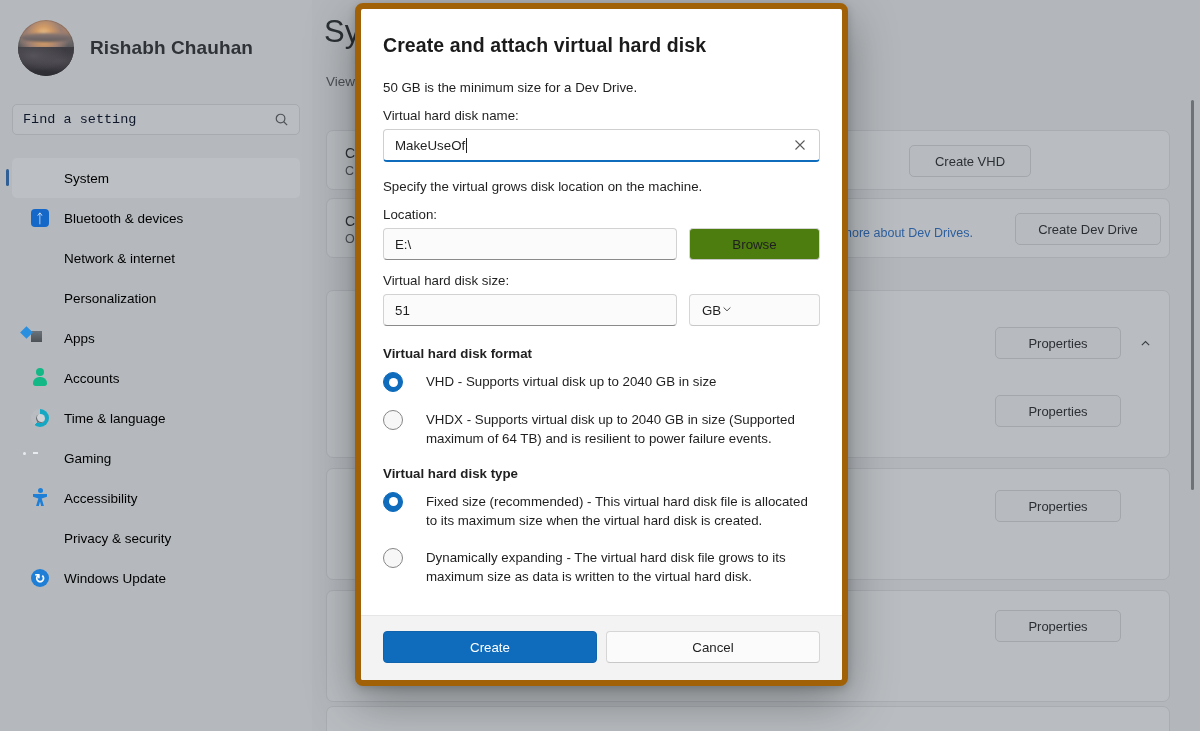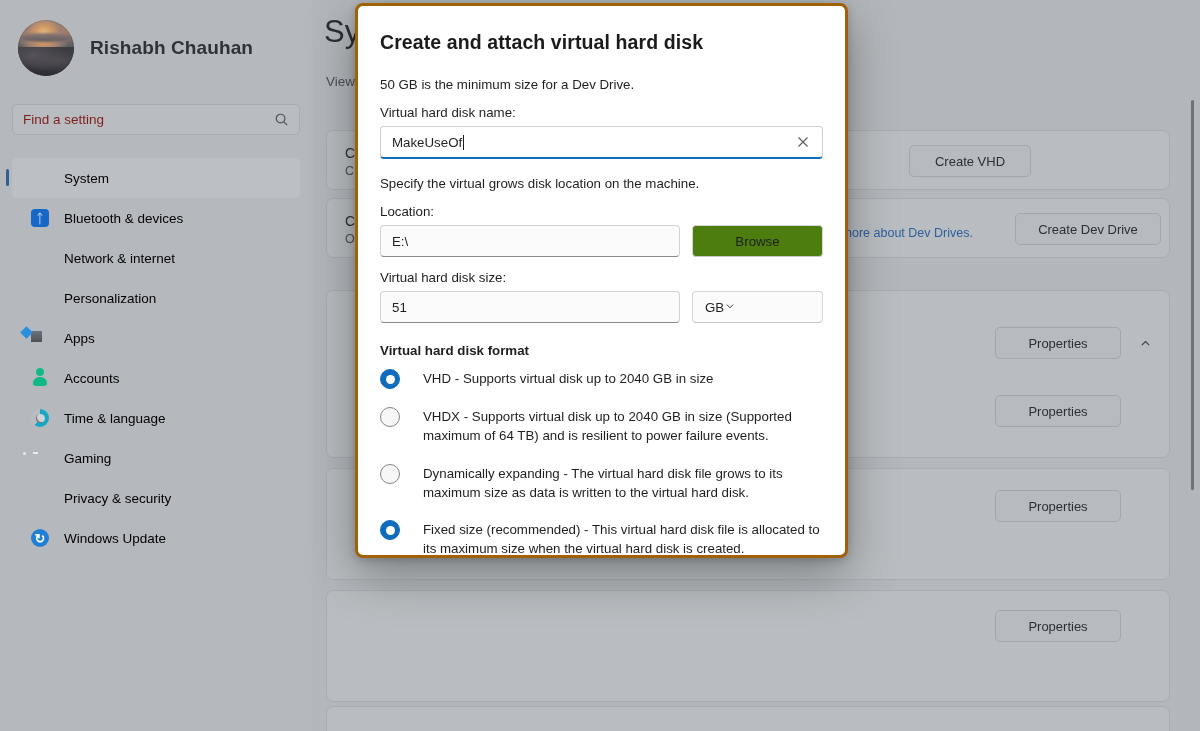--- a/index.html
+++ b/index.html
@@ -49,21 +49,21 @@
   }
   .account-name {
     font-size: 19px; font-weight: bold; color: #2f3338; letter-spacing: .1px;
   }
 
   .searchbox {
     position: absolute; left: 12px; top: 104px; width: 288px; height: 31px;
     background: #b9bdc1; border: 1px solid #a7abb0; border-radius: 5px;
     display: flex; align-items: center; padding: 0 10px;
   }
-  .searchbox .ph { font-size: 13.5px; color: #7f1d1d; flex: 1; }
+  .searchbox .ph { font-size: 13.5px; color: #0f172a; flex: 1; font-family: Liberation Mono, monospace; }
   .search-icon { width: 15px; height: 15px; color: #4e5358; }
 
   .navlist { position: absolute; left: 12px; top: 158px; width: 288px; }
   .navitem {
     position: relative; height: 40px; display: flex; align-items: center;
     gap: 14px; padding-left: 18px; border-radius: 5px; margin-bottom: 0px;
   }
   .navitem.active { background: #bcc0c4; }
   .navitem.active::before {
     content: ""; position: absolute; left: -6px; top: 11px;
@@ -138,24 +138,24 @@
     display: flex; align-items: center; justify-content: center;
     color: #3a3f44;
   }
   .scrollbar {
     position: absolute; right: 6px; top: 100px; width: 3px; height: 390px;
     background: #6d7277; border-radius: 2px;
   }
 
   
   .dialog {
-    position: absolute; left: 355px; top: 3px; width: 493px; height: 555px;
+    position: absolute; left: 355px; top: 3px; width: 493px; height: 683px;
     background: #ffffff; border-radius: 8px;
     box-shadow: 0 16px 48px rgba(0,0,0,.34), 0 2px 8px rgba(0,0,0,.18);
-    border: 3px solid #a16207;
+    border: 6px solid #a16207;
     display: flex; flex-direction: column;
     overflow: hidden;
   }
   .dlg-body { flex: 1; padding: 25px 22px 0 22px; }
   .dlg-title {
     font-size: 19.5px; font-weight: bold; color: #1b1b1b;
     letter-spacing: .1px; margin-bottom: 23px;
   }
   .dlg-text { font-size: 13.3px; color: #1f1f1f; }
   .dlg-label { font-size: 13.3px; color: #1f1f1f; margin-top: 13px; margin-bottom: 6px; }
@@ -284,20 +284,24 @@
         </div>
         <div class="navitem">
           <span class="navicon">
               <span class="ic-clock"></span>
             </span>
           <span class="label">Time &amp; language</span>
         </div>
         <div class="navitem">
           <span class="navicon"><span class="ic-game"></span></span>
           <span class="label">Gaming</span>
+        </div>
+        <div class="navitem">
+          <span class="navicon"><span class="ic-access"></span></span>
+          <span class="label">Accessibility</span>
         </div>
         <div class="navitem">
           <span class="navicon"><span class="ic-shield"></span></span>
           <span class="label">Privacy &amp; security</span>
         </div>
         <div class="navitem">
           <span class="navicon">
               <span class="ic-update">↻</span>
             </span>
           <span class="label">Windows Update</span>
@@ -397,29 +401,30 @@
       <div class="radio-row">
         <span class="radio checked"></span>
         <span class="radio-label">VHD - Supports virtual disk up to 2040 GB in size</span>
       </div>
 
       <div class="radio-row">
         <span class="radio"></span>
         <span class="radio-label">VHDX - Supports virtual disk up to 2040 GB in size (Supported maximum of 64 TB) and is resilient to power failure events.</span>
       </div>
 
+      <div class="group-head" style="margin-top:4px;">Virtual hard disk type</div>
+
+      <div class="radio-row">
+        <span class="radio checked"></span>
+        <span class="radio-label">Fixed size (recommended) - This virtual hard disk file is allocated to its maximum size when the virtual hard disk is created.</span>
+      </div>
 
       <div class="radio-row">
         <span class="radio"></span>
         <span class="radio-label">Dynamically expanding - The virtual hard disk file grows to its maximum size as data is written to the virtual hard disk.</span>
-      </div>
-
-      <div class="radio-row">
-        <span class="radio checked"></span>
-        <span class="radio-label">Fixed size (recommended) - This virtual hard disk file is allocated to its maximum size when the virtual hard disk is created.</span>
       </div>
     </div>
 
     <div class="dlg-footer">
       <div class="btn-primary">Create</div>
       <div class="btn-secondary">Cancel</div>
     </div>
   </div>
 
 </div>

